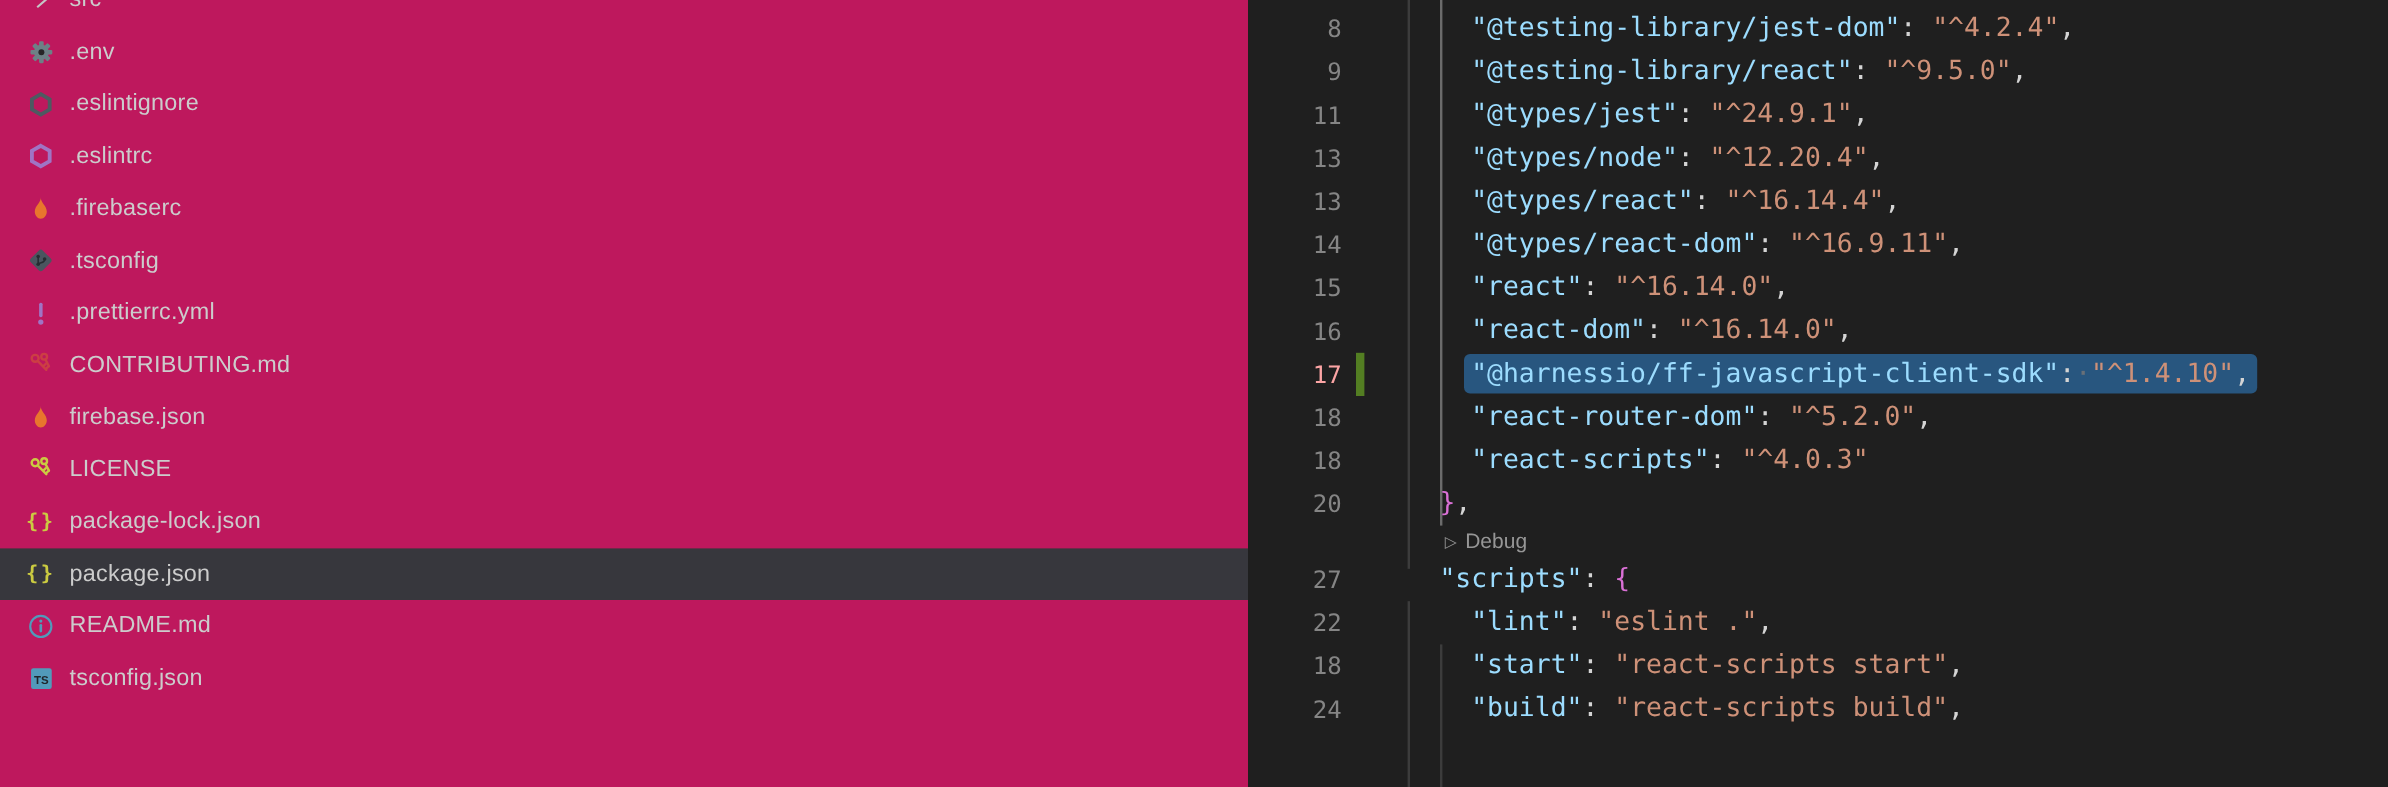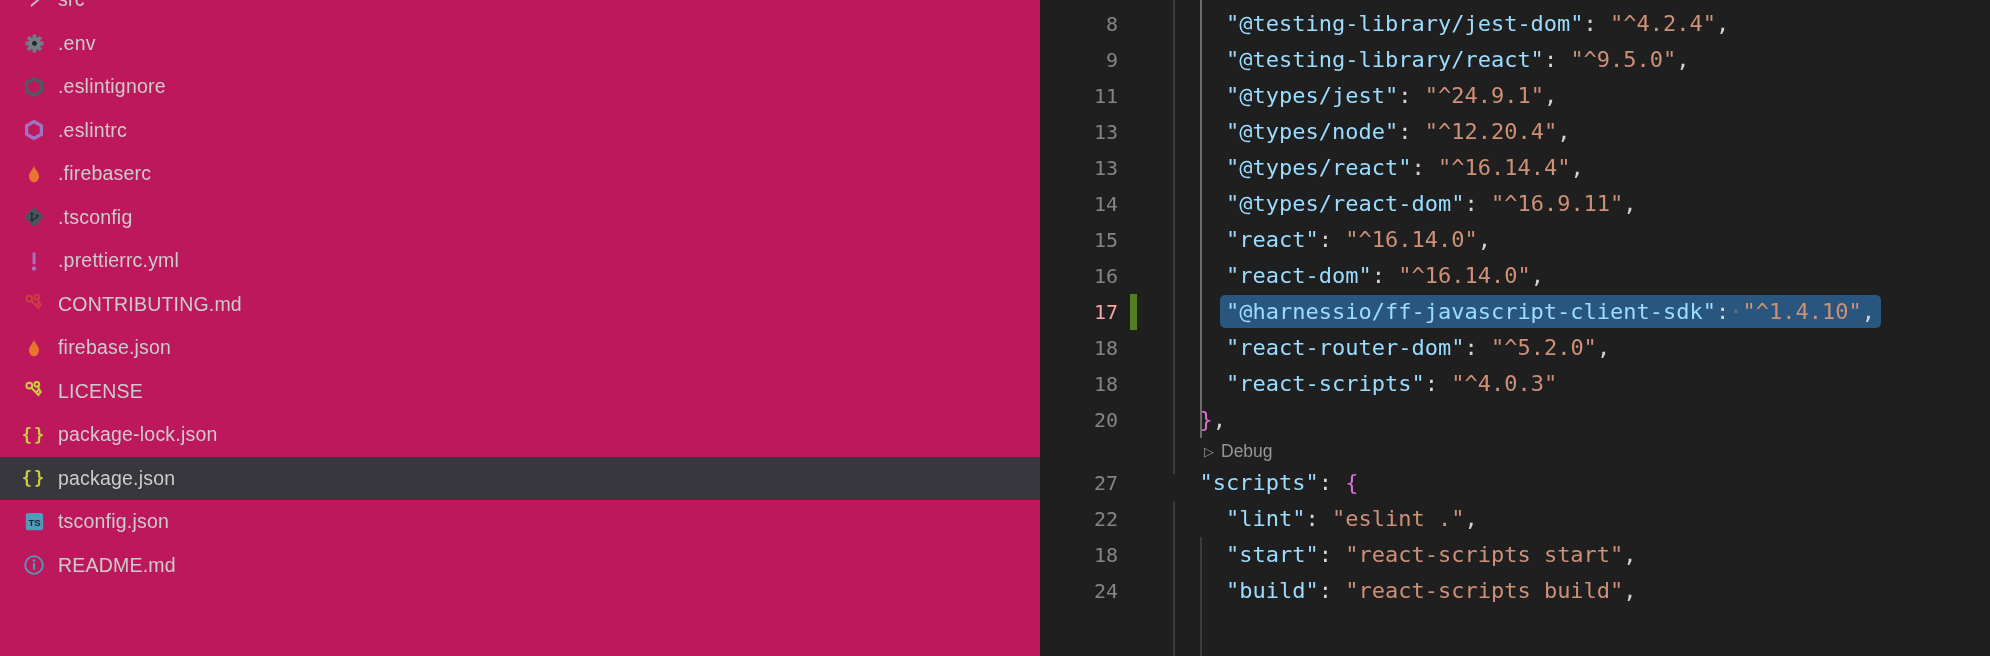--- a/index.html
+++ b/index.html
@@ -165,37 +165,37 @@
 
       <div class="srow selected">
         <span class="ficon">
             <span class="braces">{}</span>
           </span>
         <span class="flabel">package.json</span>
       </div>
 
       <div class="srow">
         <span class="ficon">
+          <svg width="24" height="24" viewBox="0 0 24 24">
+              <circle cx="12" cy="12" r="8.8" fill="none" stroke="#519aba" stroke-width="1.8"></circle>
+              <circle cx="12" cy="7.6" r="1.3" fill="#519aba"></circle>
+              <rect x="10.9" y="10" width="2.2" height="7" rx="1.1" fill="#519aba"></rect>
+            </svg>
+        </span>
+        <span class="flabel">README.md</span>
+      </div>
+
+      <div class="srow">
+        <span class="ficon">
           <svg width="23" height="23" viewBox="0 0 24 24">
               <rect x="3" y="3" width="18" height="18" rx="2" fill="#519aba"></rect>
               <text x="12" y="16.5" text-anchor="middle" font-family="Liberation Sans, sans-serif" font-size="10" font-weight="bold" fill="#1f262b">TS</text>
             </svg>
         </span>
         <span class="flabel">tsconfig.json</span>
-      </div>
-
-      <div class="srow">
-        <span class="ficon">
-          <svg width="24" height="24" viewBox="0 0 24 24">
-              <circle cx="12" cy="12" r="8.8" fill="none" stroke="#519aba" stroke-width="1.8"></circle>
-              <circle cx="12" cy="7.6" r="1.3" fill="#519aba"></circle>
-              <rect x="10.9" y="10" width="2.2" height="7" rx="1.1" fill="#519aba"></rect>
-            </svg>
-        </span>
-        <span class="flabel">README.md</span>
       </div>
 
     </div>
   </div>
 
   <div class="editor">
 
     <div class="guide" style="left:133px;top:0;height:474px;"></div>
     <div class="guide" style="left:133px;top:501px;height:155px;"></div>
     <div class="guide active" style="left:160px;top:0;height:438px;"></div>

